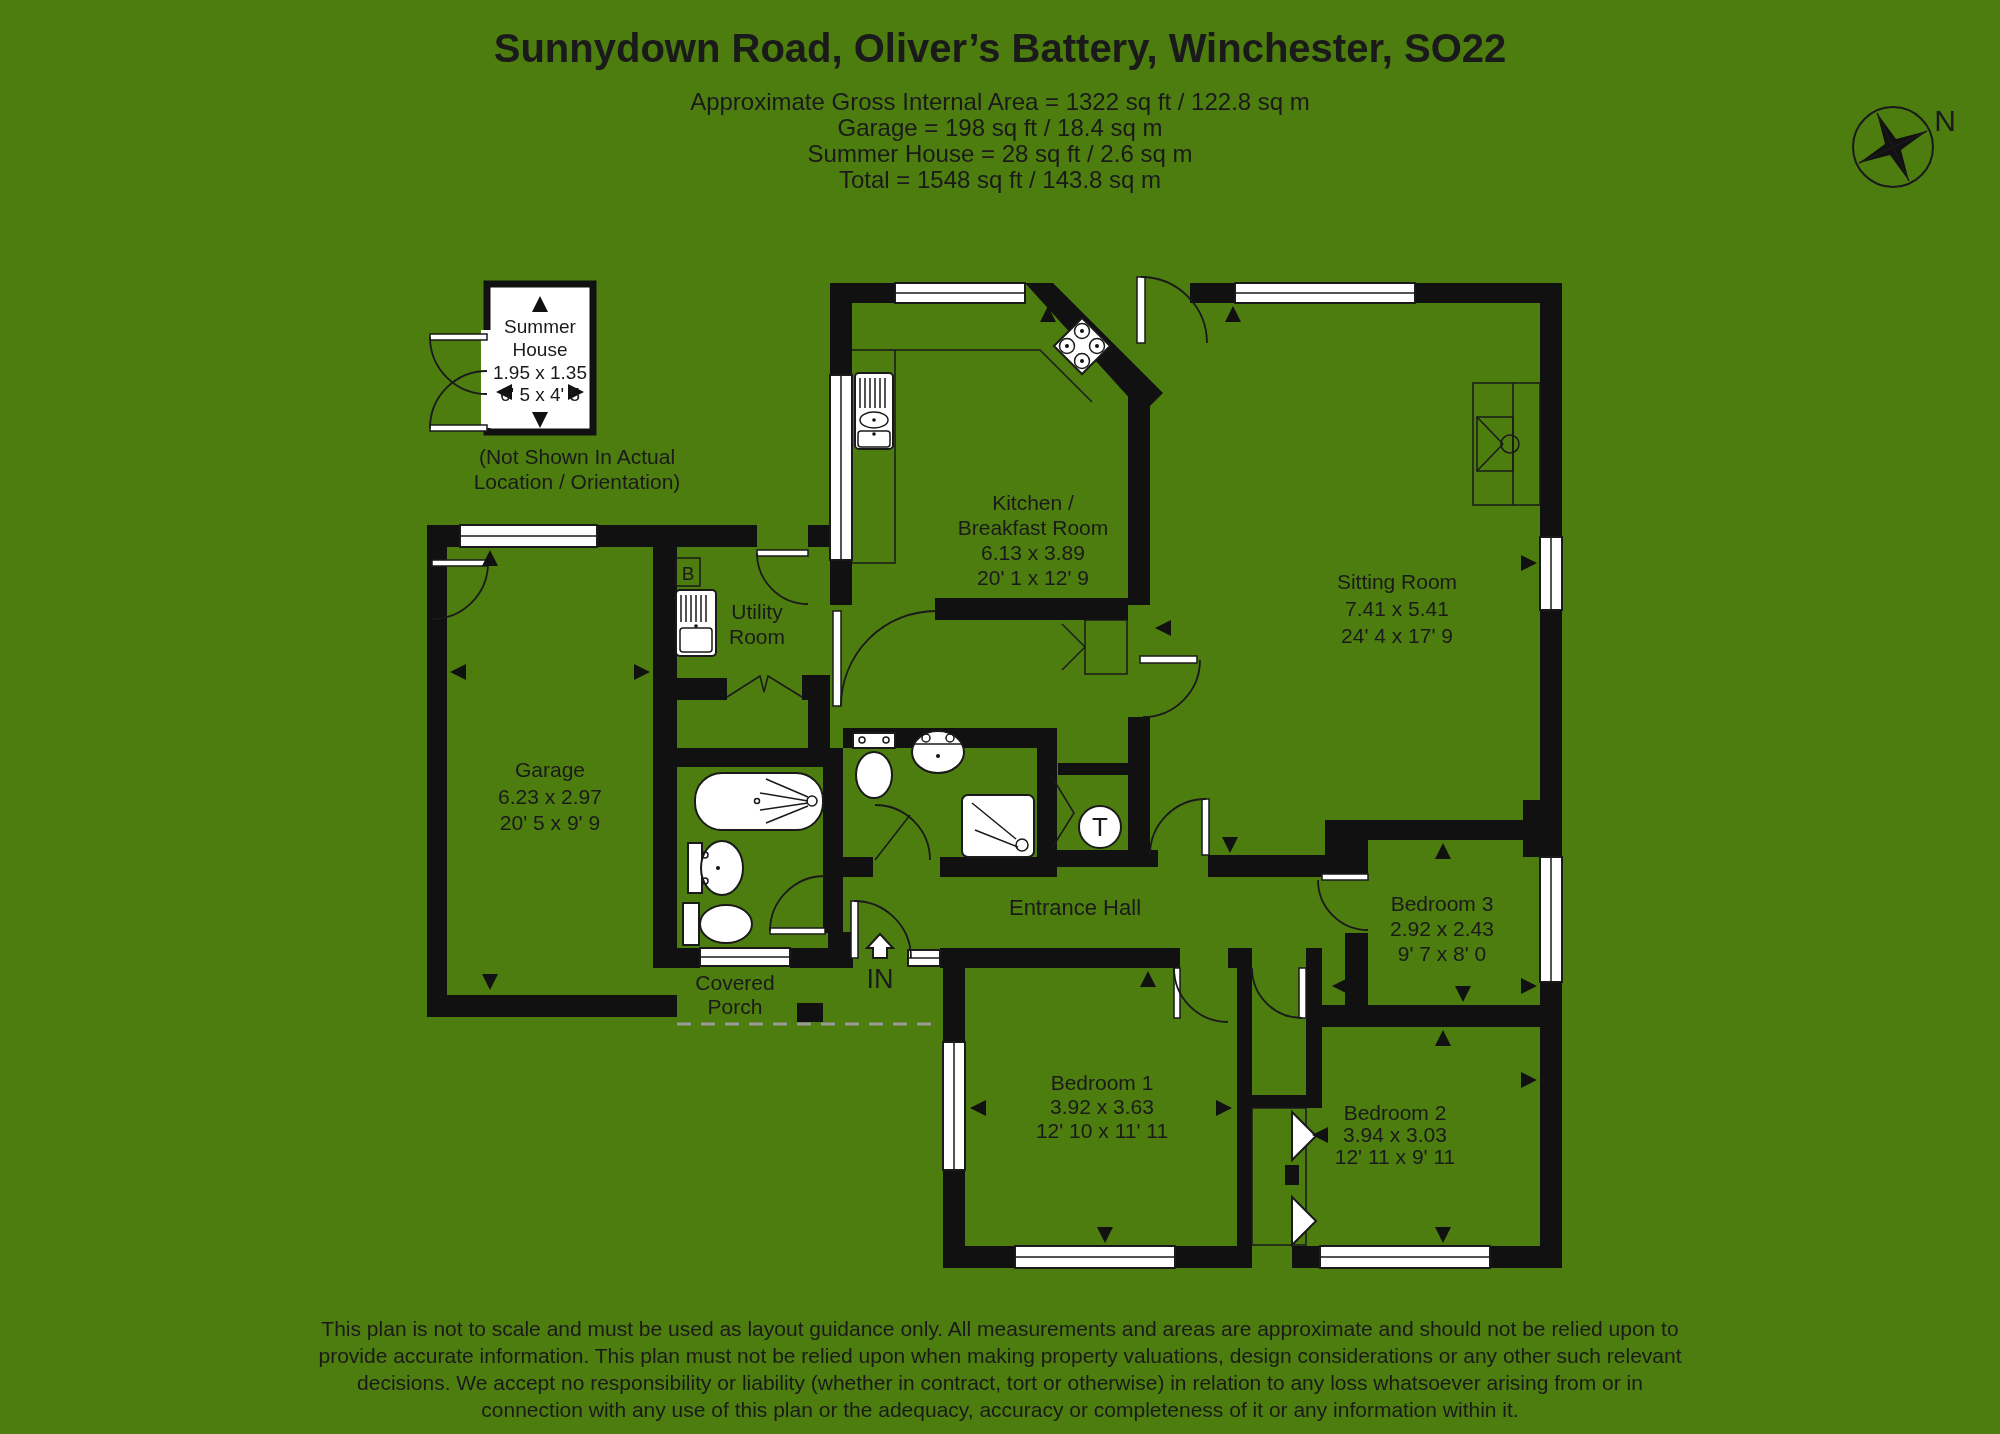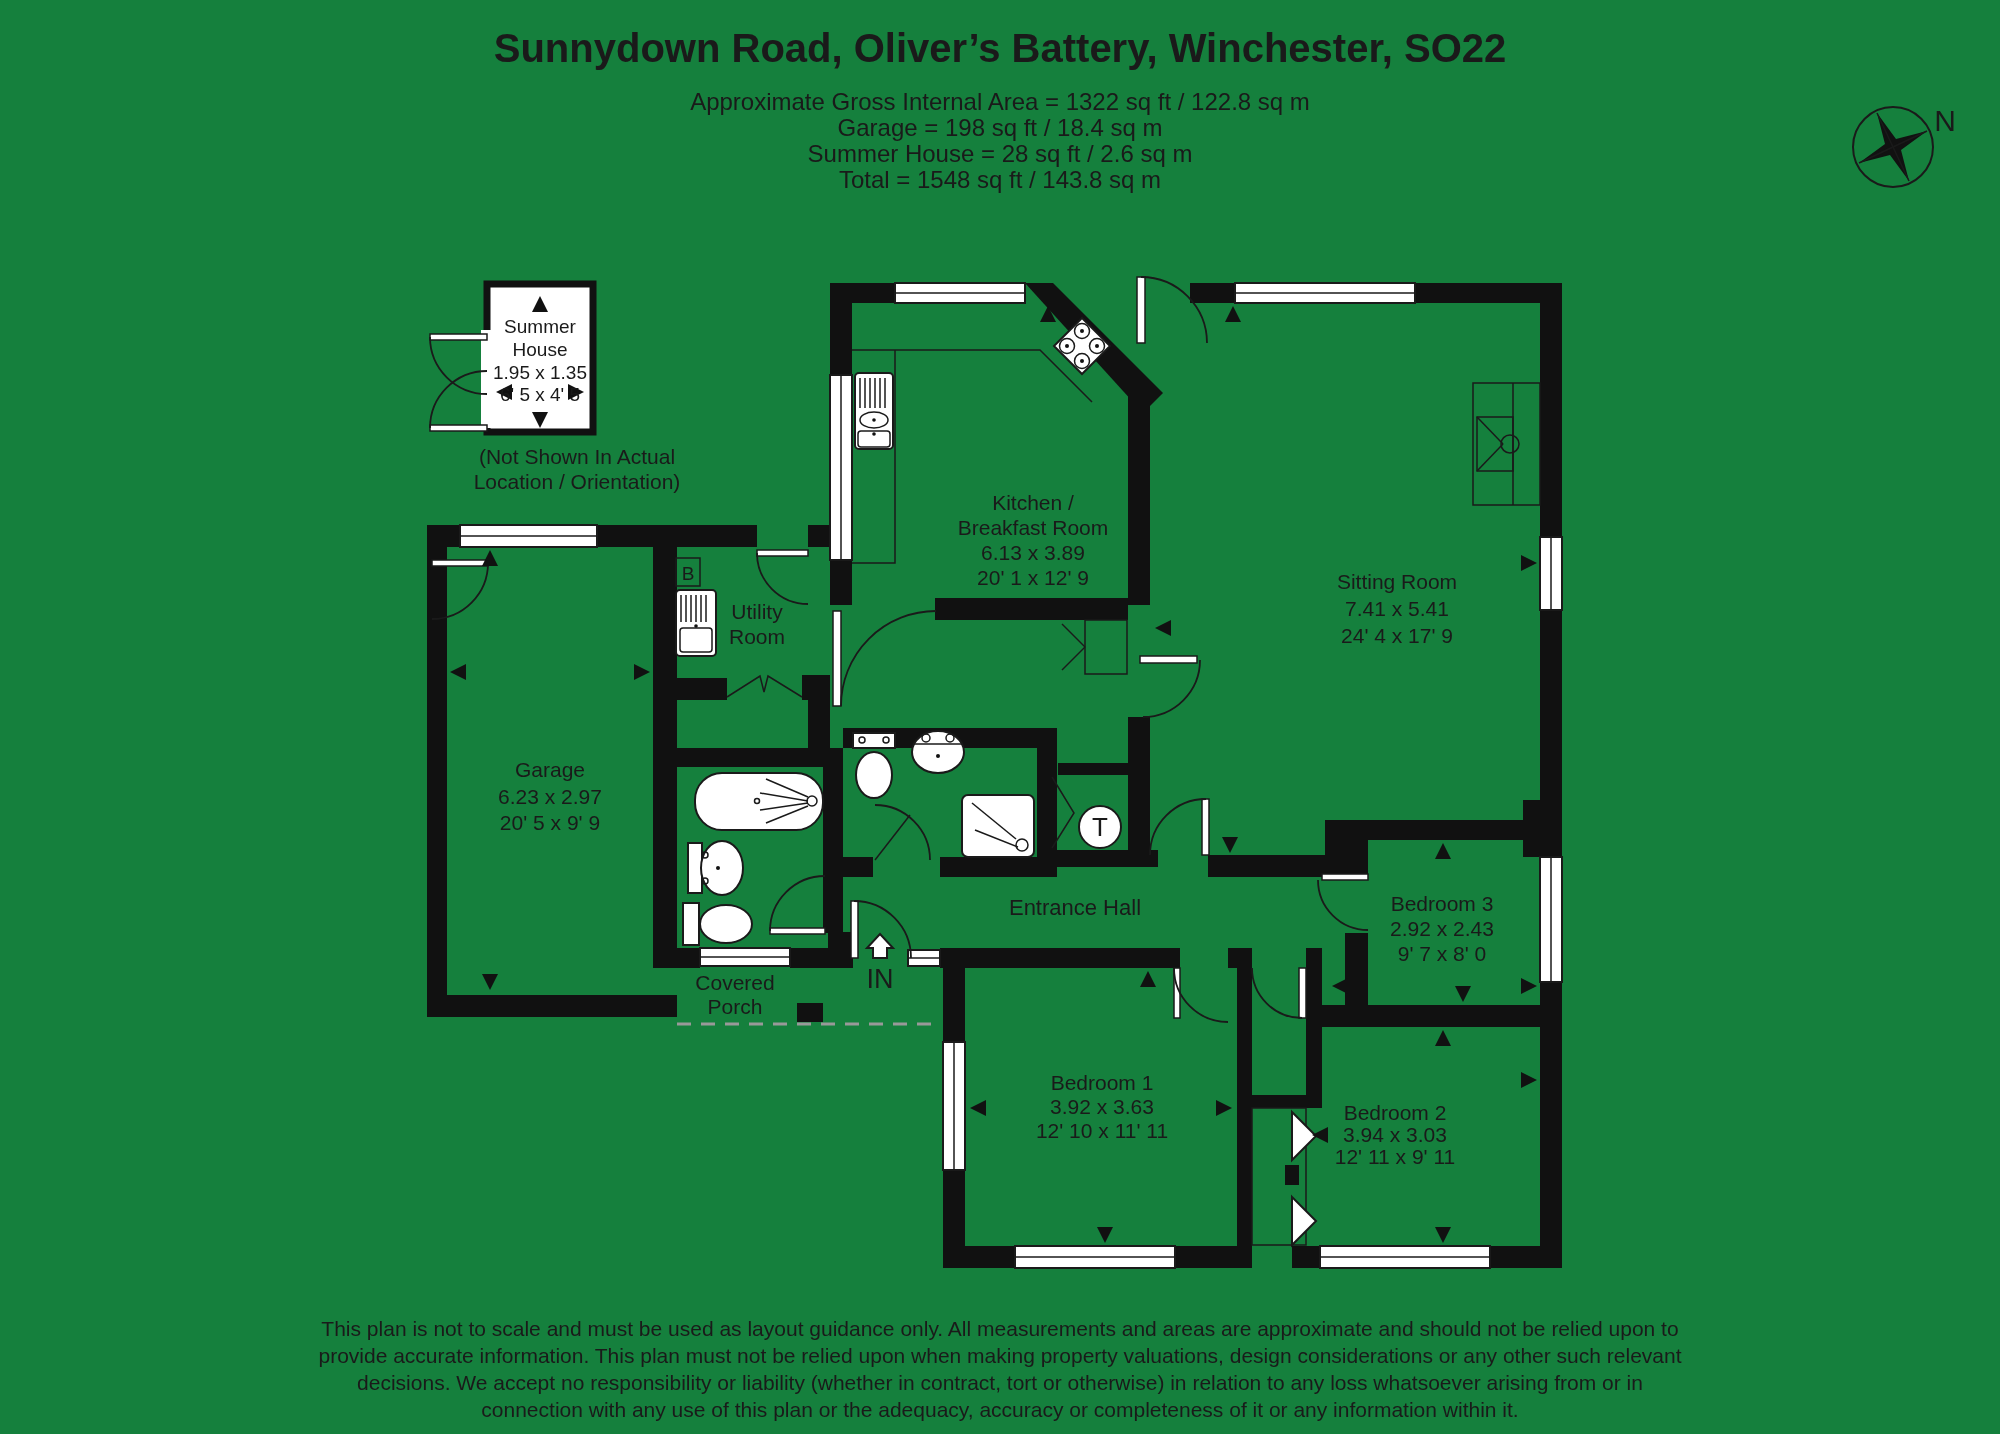--- a/index.html
+++ b/index.html
@@ -1,16 +1,16 @@
 <!DOCTYPE html>
 <html><head>
 <meta charset="utf-8">
 <style>
   html,body{margin:0;padding:0;background:#ffffff;}
-  .page{position:relative;width:2000px;height:1434px;background:#15803d;overflow:hidden;
+  .page{position:relative;width:2000px;height:1434px;background:#4d7c0f;overflow:hidden;
         font-family:"Liberation Sans", sans-serif;}
   svg{position:absolute;left:0;top:0;}
   svg text{fill:#1a1a1a;font-family:"Liberation Sans", sans-serif;}
   .wall{fill:#111111;stroke:none;}
   .thin{fill:none;stroke:#1a1a1a;stroke-width:2;}
   .thin15{fill:none;stroke:#1a1a1a;stroke-width:1.5;}
   .fix{fill:#ffffff;stroke:#1a1a1a;stroke-width:2;}
   .arc{fill:none;stroke:#1a1a1a;stroke-width:1.8;}
   .leaf{fill:#ffffff;stroke:#1a1a1a;stroke-width:1.5;}
   .win{fill:#ffffff;stroke:#1a1a1a;stroke-width:2;}

